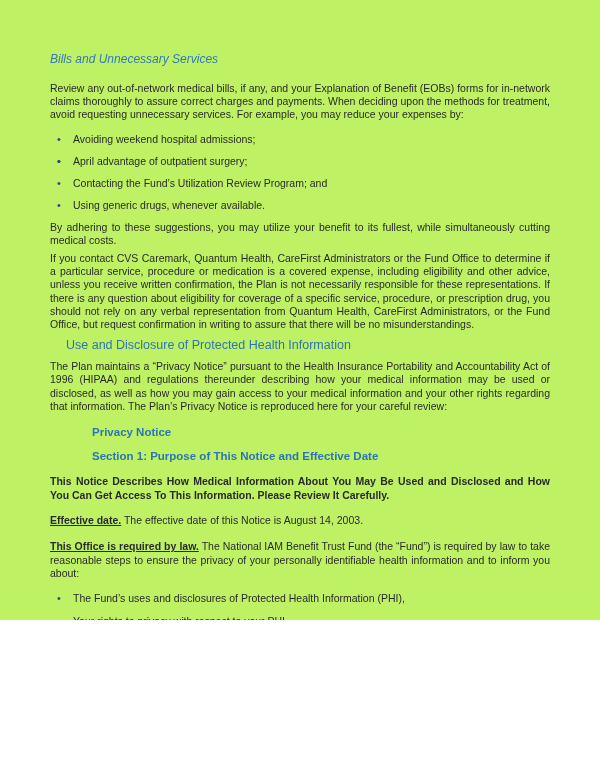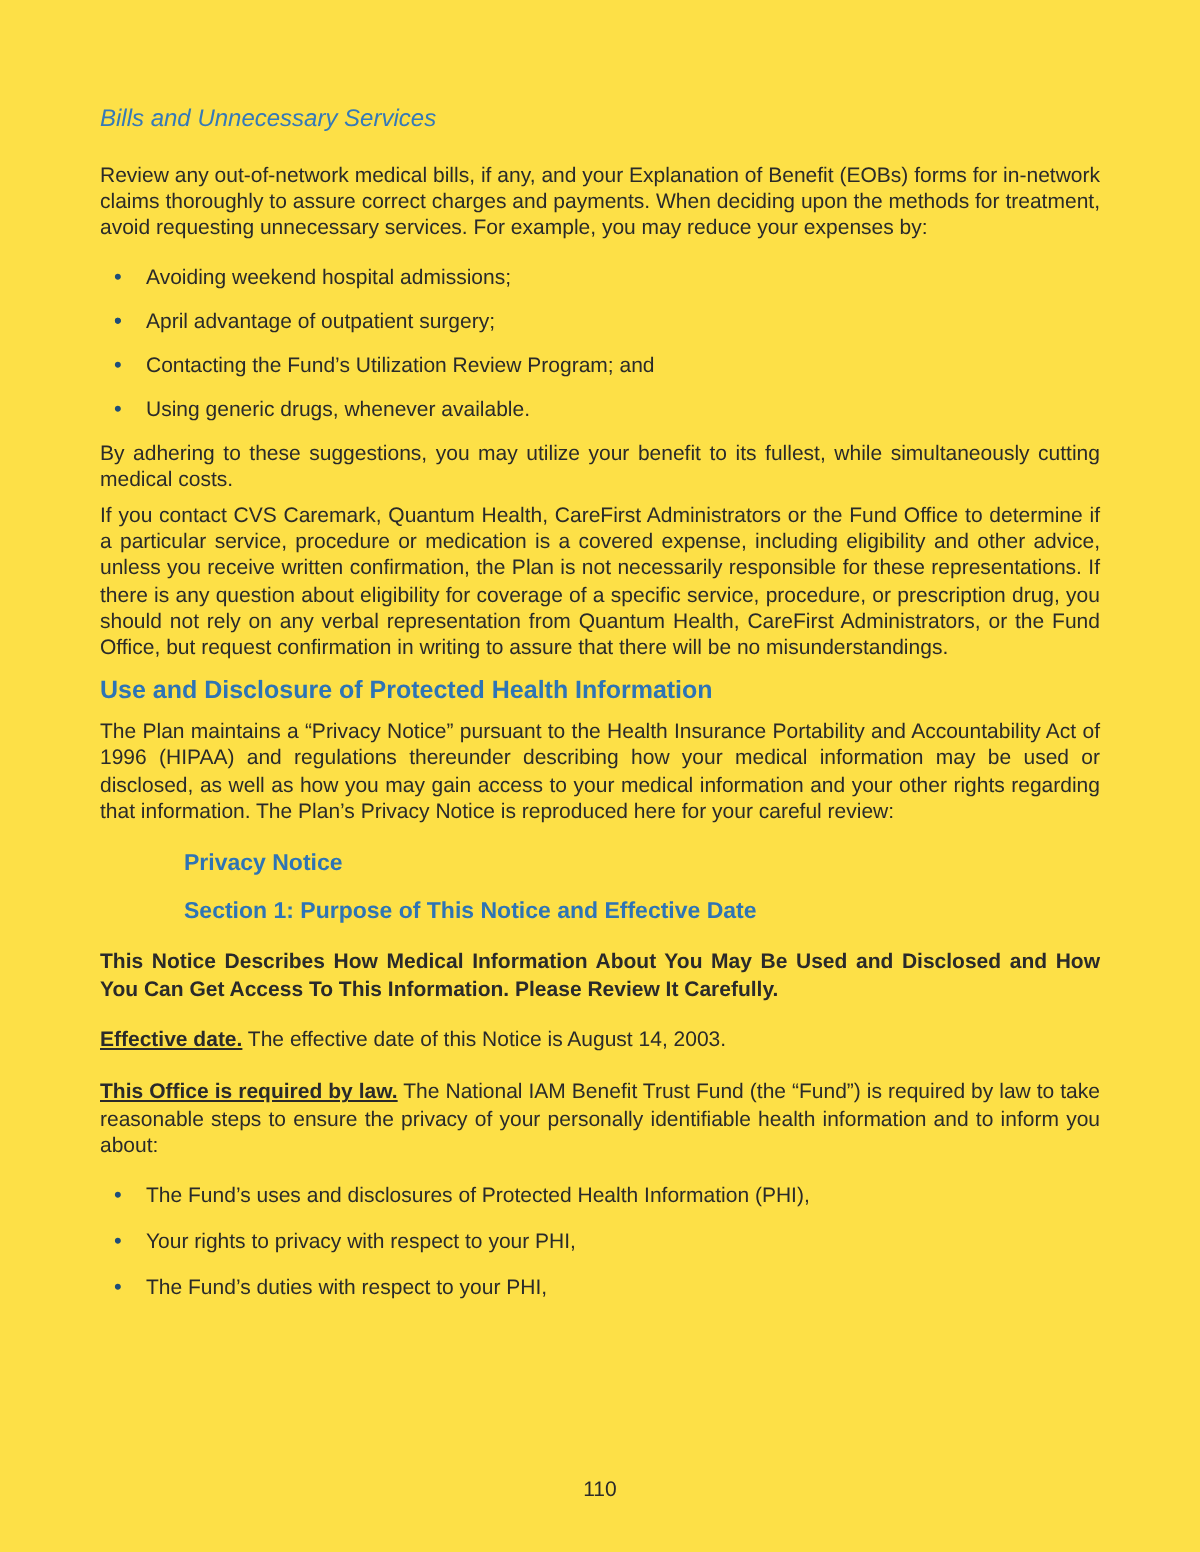--- a/index.html
+++ b/index.html
@@ -3,34 +3,34 @@
 <meta charset="utf-8">
 <style>
   :root{
     --heading-blue:#2E74B5;
     --subheading-blue:#3579B8;
     --body-text:#2A2A2A;
     --bullet-dot:#1F4E79;
   }
   html,body{margin:0;padding:0;background:#ffffff;}
   .page{
-    width:600px;height:776px;box-sizing:border-box;position:relative;
-    padding:52px 50px 0 50px;background:#fde047;overflow:hidden;
+    width:600px;height:620px;box-sizing:border-box;position:relative;
+    padding:52px 50px 0 50px;background:#bef264;overflow:hidden;
     font-family:"Liberation Sans",sans-serif;
     font-size:10.5px;line-height:13.2px;color:var(--body-text);
   }
   p{margin:0 0 11px;text-align:justify;}
   .subhead{
     color:var(--subheading-blue);font-style:italic;font-weight:400;
     font-size:12px;line-height:14px;margin:0 0 16px;
   }
   .subhead.tight{margin:0 0 13px;}
   .head-lg{
-    color:var(--heading-blue);font-weight:700;font-size:12.5px;line-height:15px;
-    margin:0 0 7px;
+    color:var(--heading-blue);font-weight:400;font-size:12.5px;line-height:15px;
+    margin:0 16px 7px;
   }
   .head-md{
     color:var(--heading-blue);font-weight:700;font-size:11.5px;line-height:14px;
     margin:0 0 10px;
     padding-left:42px;
   }
   .head-md.section{margin:0 0 12px;}
   .bold-para{font-weight:700;line-height:13.6px;margin:1px 0 12px;}
   .lead{font-weight:700;text-decoration:underline;}
   ul.bullets{list-style:none;margin:0 0 3px;padding:0;}

